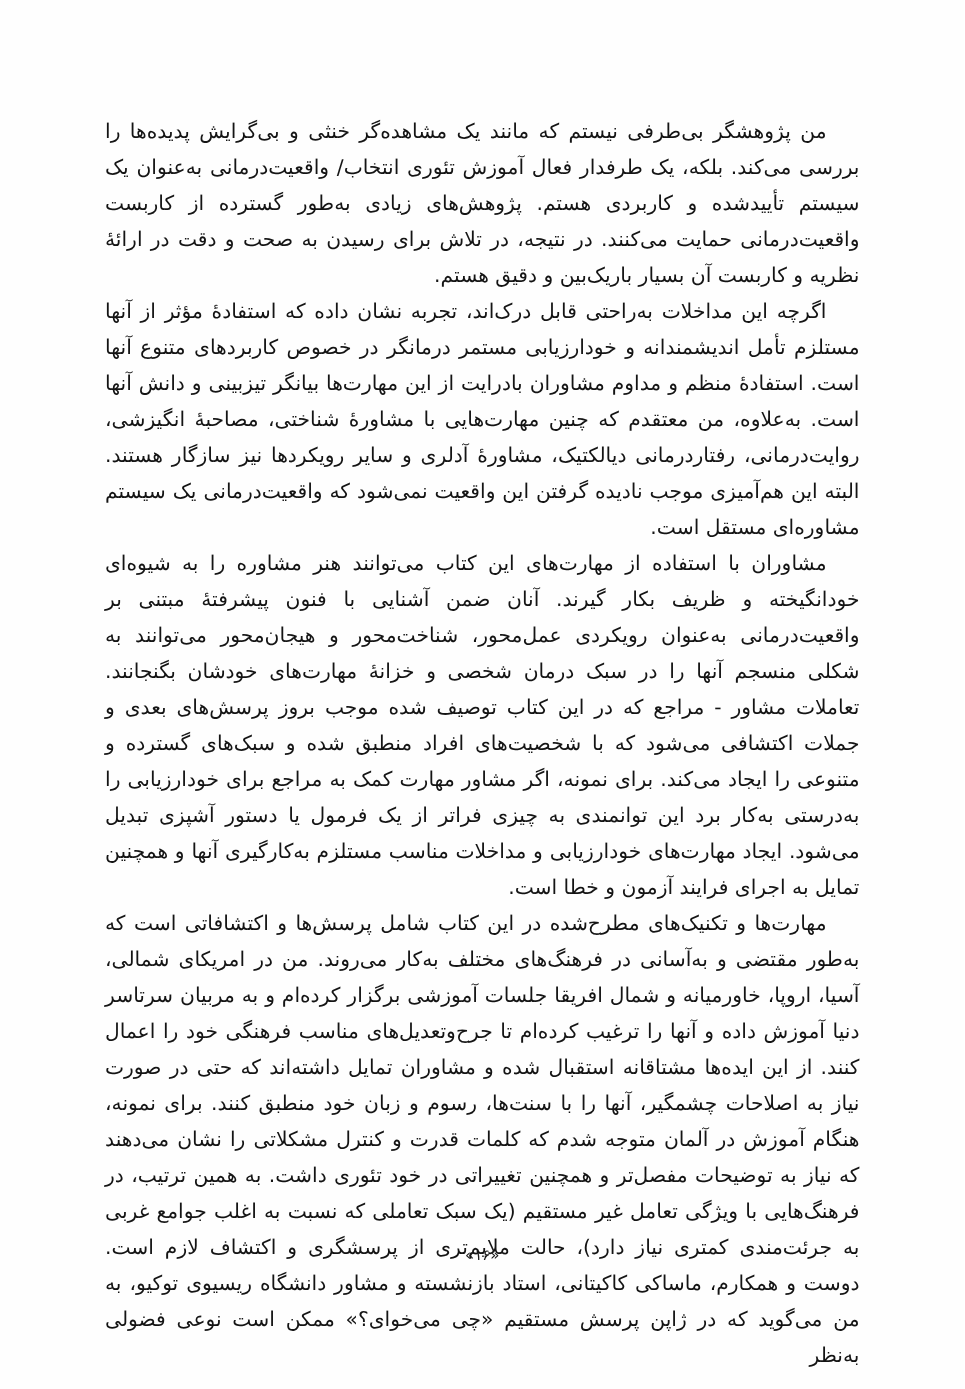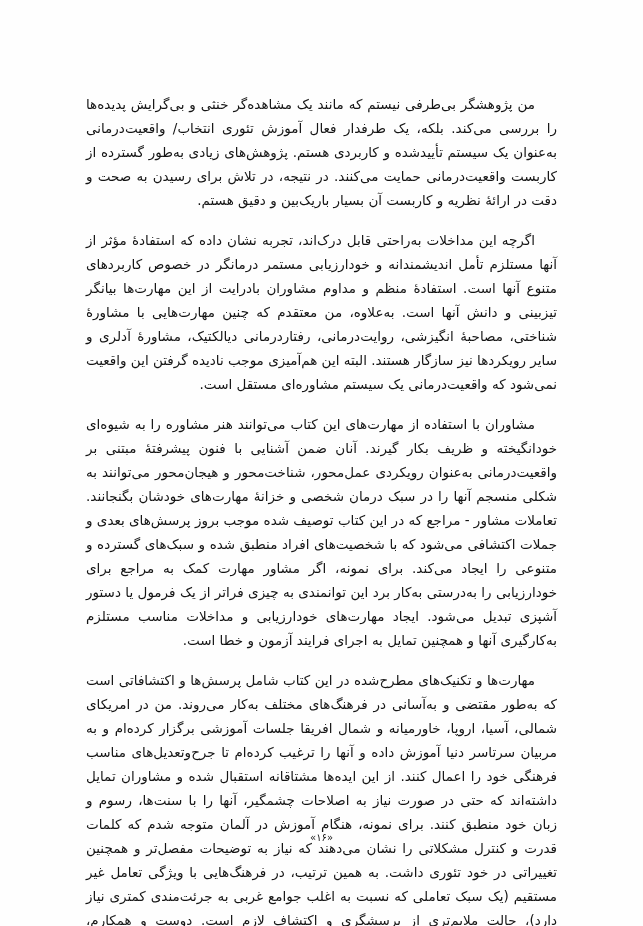--- a/index.html
+++ b/index.html
@@ -23,21 +23,21 @@
     direction: rtl;
     unicode-bidi: embed;
     text-align: justify;
     text-justify: inter-word;
     font-size: 13.5px;
     line-height: 24px;
     color: #141414;
     letter-spacing: 0;
   }
   .text-block p {
-    margin: 16px;
+    margin: 0;
     padding: 0;
     text-indent: 22px;
   }
   .page-footer {
     position: absolute;
     top: 832px;
     left: 0;
     width: 643px;
     text-align: center;
     direction: rtl;

